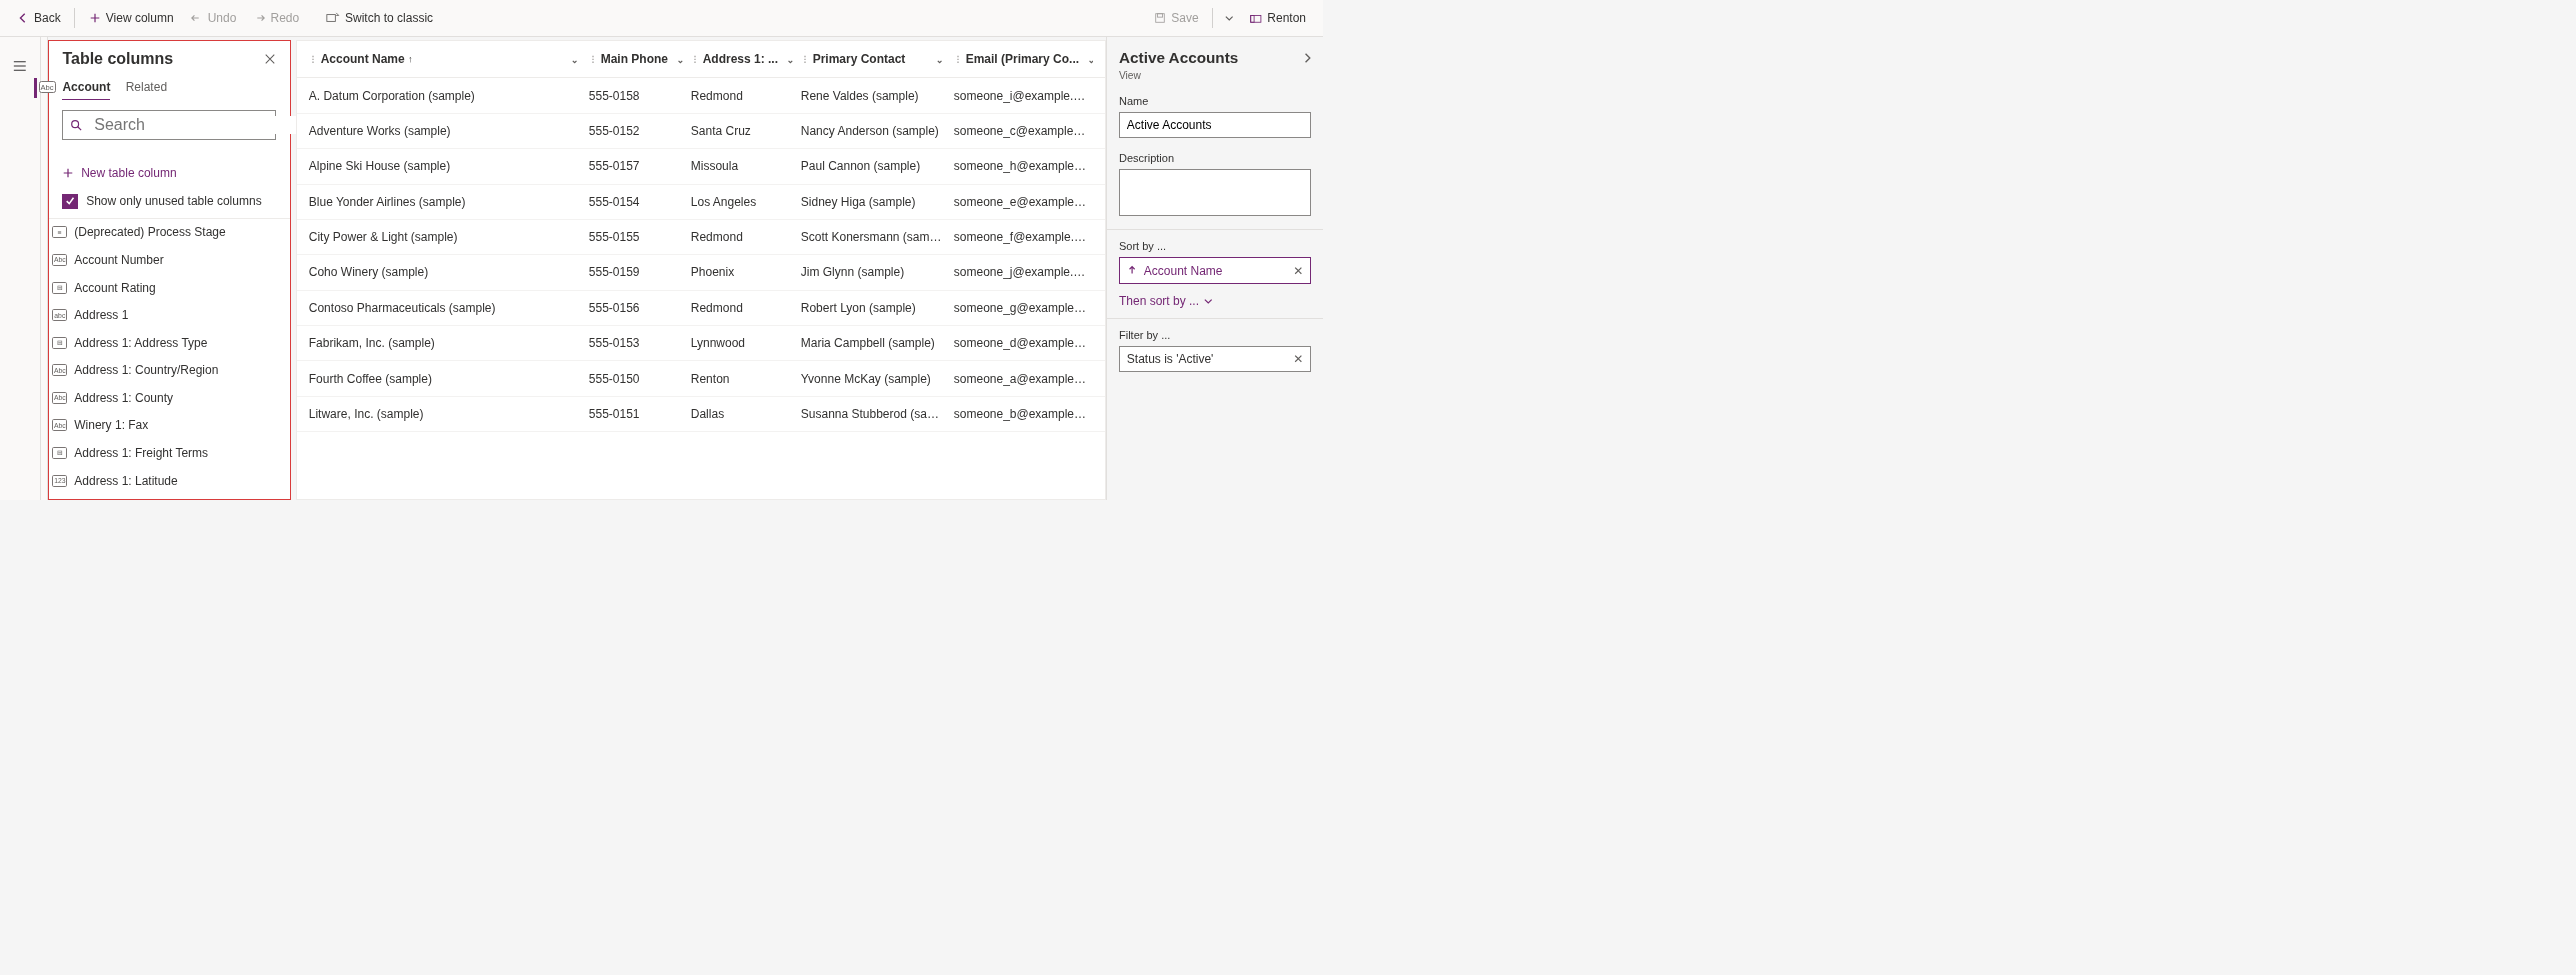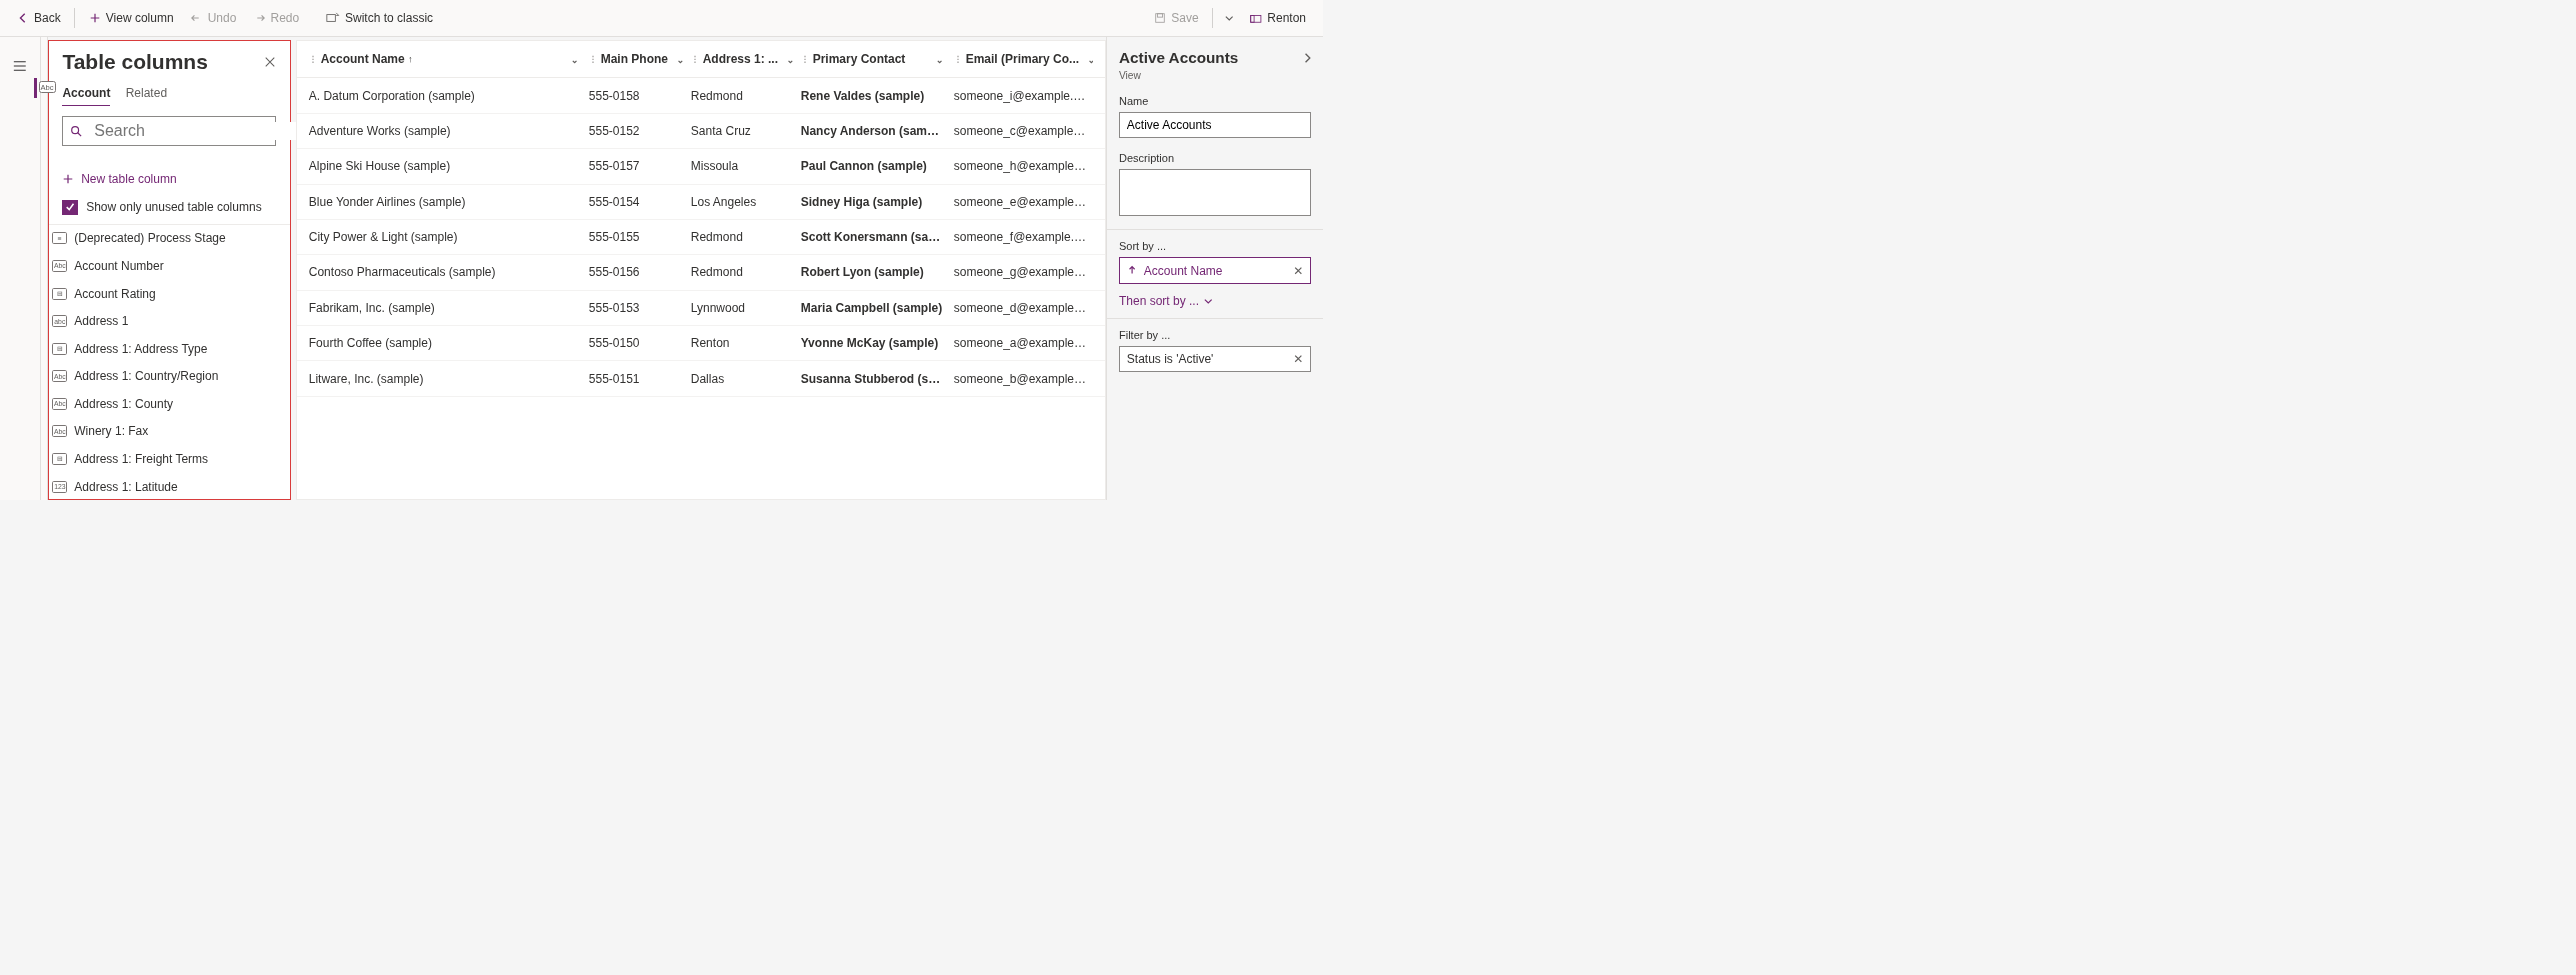--- a/index.html
+++ b/index.html
@@ -52,21 +52,21 @@
 
 
 .panel {
   width:243px; background:#fff; border:1.7px solid #d83b3b; 
   border-top:1.7px solid #d83b3b;
   display:flex; flex-direction:column;
   margin-top:3.4px; margin-right:5.1px;
 }
 .panel-inner { padding:8.5px 13.6px 0 13.6px; }
 .panel-header { display:flex; align-items:center; justify-content:space-between; }
-.panel-title { font-size:21px; font-weight:600; }
+.panel-title { font-size:16px; font-weight:600; }
 .panel-close { cursor:pointer; }
 .panel-tabs { display:flex; gap:15.3px; margin-top:12px; font-size:12px; }
 .panel-tab { padding-bottom:5.1px; cursor:pointer; color:#605e5c; }
 .panel-tab.active { color:#323130; border-bottom:1.7px solid #742774; font-weight:600;}
 .search-row { display:flex; margin-top:10.2px; border:0.8px solid #8a8886; }
 .search-row .search-box { flex:1; display:flex; align-items:center; padding:5.1px 6.8px; gap:5.1px;}
 .search-row .search-box input { border:none; outline:none; flex:1; font-size:16px; color:#605e5c;margin-left:7px; }
 .search-row .search-sep { width:0.8px; background:#8a8886; }
 .search-row .default-dd { display:flex; align-items:center; gap:10.2px; padding:5.1px 8.5px; cursor:pointer;}
 .new-col-btn { display:flex; align-items:center; gap:6.8px; margin-top:24px; color:#742774; cursor:pointer; padding:1.7px 0;}
@@ -93,21 +93,21 @@
 .th-name  { width:280px; }
 .th-phone { width:102px; }
 .th-addr  { width:110px; }
 .th-contact{ width:153px; }
 .th-email { width:144px; }
 .tbody { overflow-y:auto; }
 .trow { display:flex; border-bottom:0.8px solid #f3f2f1; padding:10.2px 0 10.2px 6.8px; font-size:12px; color:#323130;}
 .td-name  { width:280px; padding:0 5.1px; white-space:nowrap; overflow:hidden; text-overflow:ellipsis;}
 .td-phone { width:102px; padding:0 5.1px;}
 .td-addr  { width:110px; padding:0 5.1px;}
-.td-contact{ width:153px; padding:0 5.1px; white-space:nowrap; overflow:hidden; text-overflow:ellipsis;font-weight:bold;}
+.td-contact{ width:153px; padding:0 5.1px; white-space:nowrap; overflow:hidden; text-overflow:ellipsis;}
 .td-email { width:144px; padding:0 5.1px; white-space:nowrap; overflow:hidden; text-overflow:ellipsis;}
 
 
 .side { width:217px; background:#f5f5f5; border-left:0.8px solid #e1dfdd; display:flex; flex-direction:column;}
 .side-head { display:flex; align-items:center; justify-content:space-between; padding:12px 12px 3.4px 12px;}
 .side-title { font-size:15.3px; font-weight:600; }
 .side-expand { cursor:pointer; font-size:13.6px; color:#605e5c;}
 .side-sub { font-size:10.2px; color:#605e5c; padding:0 12px 10.2px 12px; }
 .side-section { padding:10.2px 12px; border-top:0.8px solid #e1dfdd;}
 .side-section-first { border-top:none; padding-top:3.4px;}
@@ -355,20 +355,27 @@
           <div class="td-email">someone_e@example.com</div>
         </div>
         <div class="trow">
           <div class="td-name">City Power &amp; Light (sample)</div>
           <div class="td-phone">555-0155</div>
           <div class="td-addr">Redmond</div>
           <div class="td-contact">Scott Konersmann (sample)</div>
           <div class="td-email">someone_f@example.com</div>
         </div>
         <div class="trow">
+          <div class="td-name">Coho Winery (sample)</div>
+          <div class="td-phone">555-0159</div>
+          <div class="td-addr">Phoenix</div>
+          <div class="td-contact">Jim Glynn (sample)</div>
+          <div class="td-email">someone_j@example.com</div>
+        </div>
+        <div class="trow">
           <div class="td-name">Contoso Pharmaceuticals (sample)</div>
           <div class="td-phone">555-0156</div>
           <div class="td-addr">Redmond</div>
           <div class="td-contact">Robert Lyon (sample)</div>
           <div class="td-email">someone_g@example.com</div>
         </div>
         <div class="trow">
           <div class="td-name">Fabrikam, Inc. (sample)</div>
           <div class="td-phone">555-0153</div>
           <div class="td-addr">Lynnwood</div>

